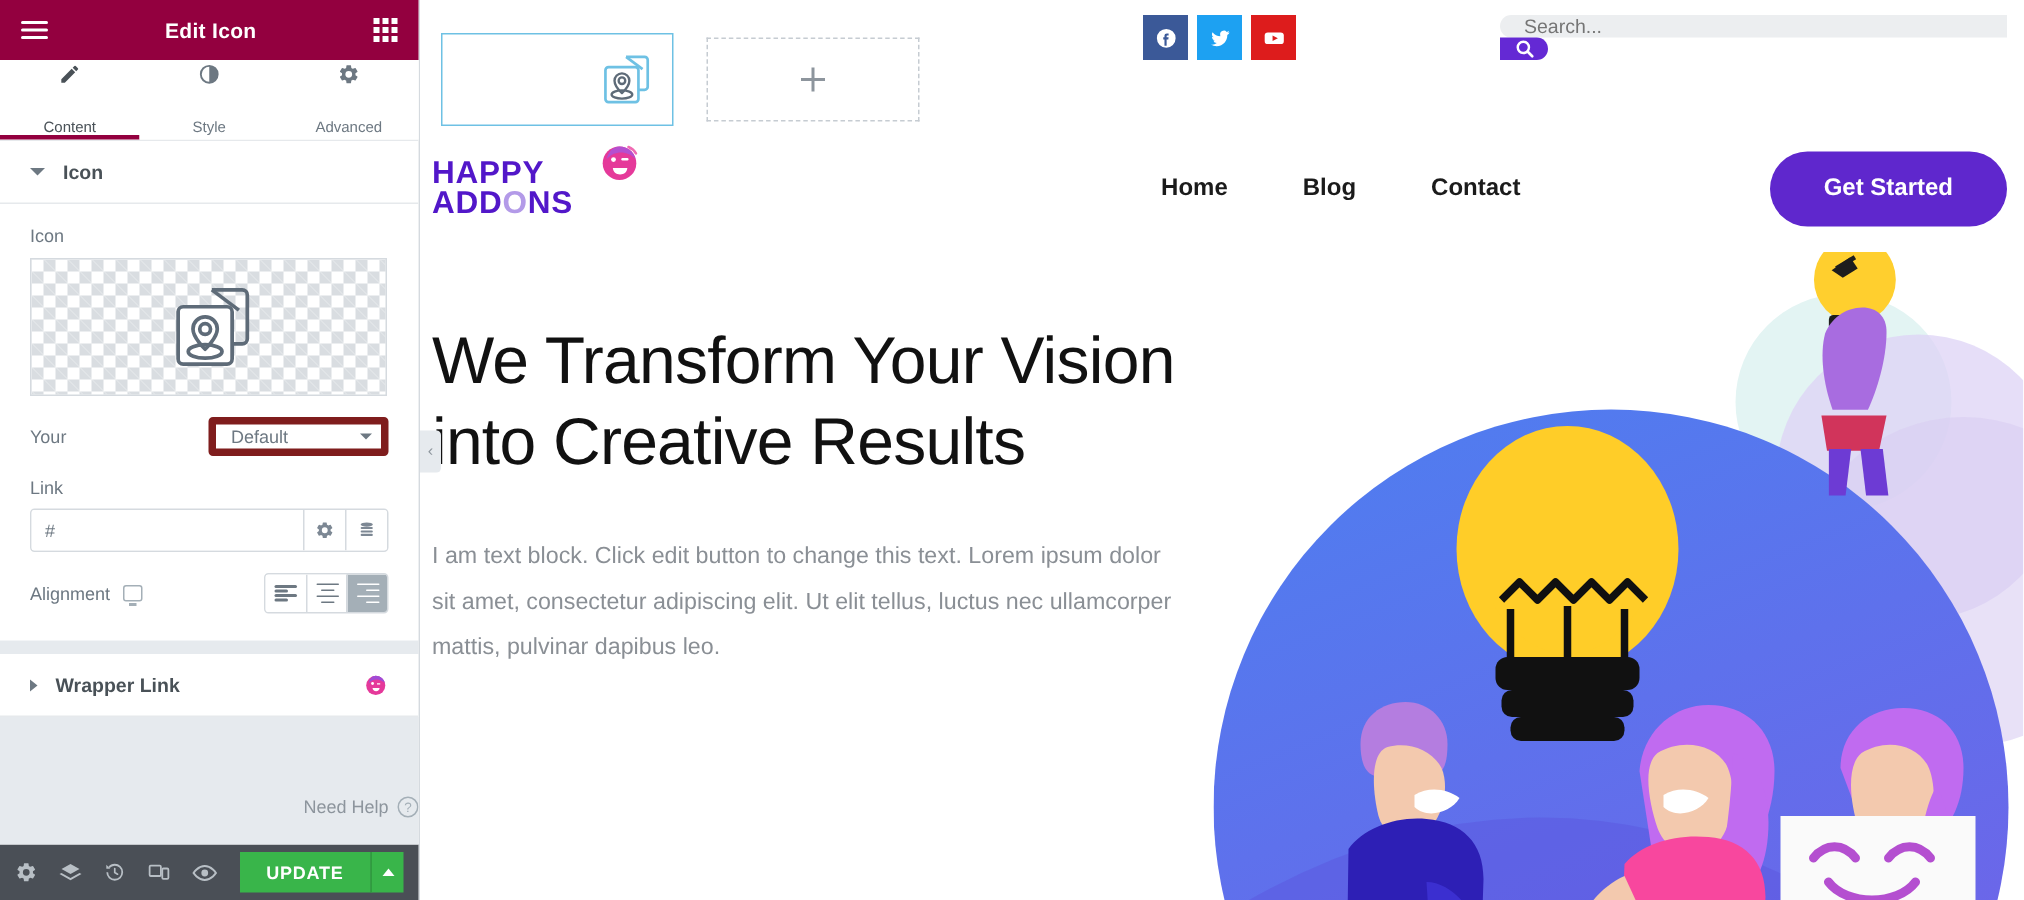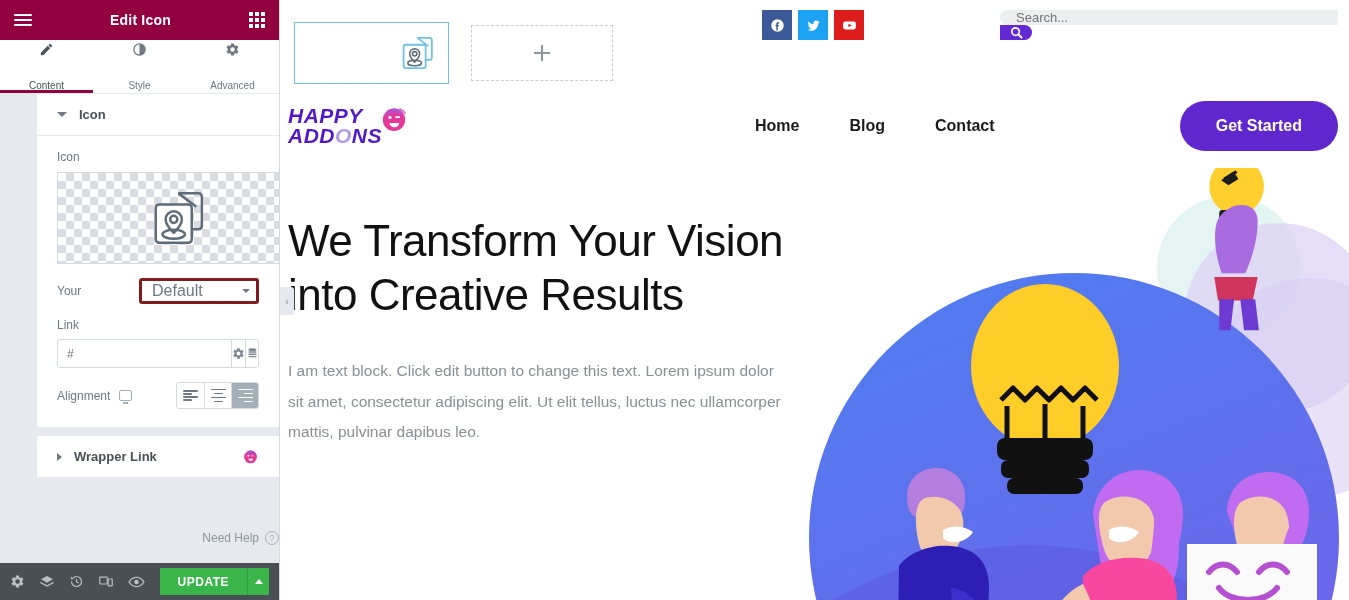--- a/index.html
+++ b/index.html
@@ -32,21 +32,21 @@
     gap: 2px; cursor: pointer; }
   .grid-icon i { display: block; width: 4px; height: 4px; background: #fff; }
 
   .tabs { display: flex; height: 54px; flex: 0 0 54px; background: #fff; border-bottom: 1px solid #e6e9ec; }
   .tab { flex: 1; display: flex; flex-direction: column; align-items: center; justify-content: center;
     gap: 23px; font-size: 10px; color: #6d7882; cursor: pointer; position: relative; background: #fff; }
   .tab.active { color: #495157; }
   .tab.active::after { content: ""; position: absolute; bottom: 0; left: 0; right: 0; height: 3px; background: #93003f; }
   .tab svg { display: block; }
 
-  .panel-body { flex: 1 1 auto; background: #e6eaee; overflow: hidden; position: relative; padding-left: 37px; }
+  .panel-body { flex: 1 1 auto; background: #e6eaee; overflow: hidden; position: relative; }
 
   .section-head {
     height: 42px; background: #fff; border-bottom: 1px solid #e6e9ec;
     display: flex; align-items: center; gap: 12px; padding: 0 20px; cursor: pointer;
   }
   .caret-down { width: 0; height: 0; border-left: 5px solid transparent; border-right: 5px solid transparent;
     border-top: 5px solid #6d7882; }
   .caret-right { width: 0; height: 0; border-top: 4.5px solid transparent; border-bottom: 4.5px solid transparent;
     border-left: 5px solid #6d7882; }
   .section-head .stitle { font-size: 13px; font-weight: bold; color: #495157; flex: 1; }
@@ -61,22 +61,22 @@
     background-color: #fff;
     background-image:
       linear-gradient(45deg, #d9dde1 25%, transparent 25%, transparent 75%, #d9dde1 75%, #d9dde1),
       linear-gradient(45deg, #d9dde1 25%, transparent 25%, transparent 75%, #d9dde1 75%, #d9dde1);
     background-size: 16px 16px;
     background-position: 0 0, 8px 8px;
     display: flex; align-items: center; justify-content: center;
   }
 
   .select {
-    width: 120px; height: 26px; border: 3px solid #7f1d1d; border-radius: 3px; background: #fff;
-    display: flex; align-items: center; padding: 0 6px 0 10px; font-size: 16px; color: #6d7882;
+    width: 120px; height: 26px; border: 5px solid #7f1d1d; border-radius: 3px; background: #fff;
+    display: flex; align-items: center; padding: 0 6px 0 10px; font-size: 12px; color: #6d7882;
     justify-content: space-between; cursor: pointer;
   }
   .select .car { width: 0; height: 0; border-left: 4px solid transparent; border-right: 4px solid transparent;
     border-top: 4px solid #6d7882; }
 
   .link-field { margin-top: 7px; display: flex; height: 29px; border: 1px solid #d5dadf; border-radius: 3px;
     overflow: hidden; background: #fff; }
   .link-field input { flex: 1; border: none; outline: none; padding: 0 9px; font-size: 12px; color: #6d7882;
     font-family: "Liberation Sans", sans-serif; background: #fff; }
   .link-btn { width: 28px; border-left: 1px solid #d5dadf; display: flex; align-items: center;
@@ -145,21 +145,21 @@
   .soc.yt { background: #dd1c1c; }
 
   .searchwrap { position: absolute; right: 11px; top: 10px; width: 338px; height: 30px;
     display: flex; pointer-events: auto; flex-direction: column; }
   .searchwrap input { flex: 1; border: none; outline: none; background: #eceef0; border-radius: 15px 0 0 15px;
     padding: 0 16px; font-size: 13px; color: #7a8289; font-family: "Liberation Sans", sans-serif; }
   .search-go { width: 32px; background: #6429d4; border-radius: 0 15px 15px 0; display: flex;
     align-items: center; justify-content: center; cursor: pointer; }
 
   .site-nav { position: relative; height: 84px; display: flex; align-items: center; padding: 0 11px 0 8px; }
-  .logo { display: flex; align-items: center; gap: 0; cursor: pointer; font-style: italic; }
+  .logo { display: flex; gap: 19px; cursor: pointer; }
   .logo-text { display: flex; flex-direction: column; line-height: .96; }
   .logo-text b { font-size: 21px; font-weight: bold; letter-spacing: .5px; }
   .lt1 { color: #5217c9; }
   .lt2 { color: #5217c9; }
   .lt2 .o { color: #b39ae8; }
   .navlinks { display: flex; gap: 50px; margin-left: 345px; }
   .navlinks a { font-size: 16px; font-weight: bold; color: #1b1b1b; text-decoration: none; cursor: pointer; }
   .cta { margin-left: auto; background: #5f27cd; color: #fff; font-size: 16px; font-weight: bold;
     padding: 16px 36px; border-radius: 33px; cursor: pointer; }
 

